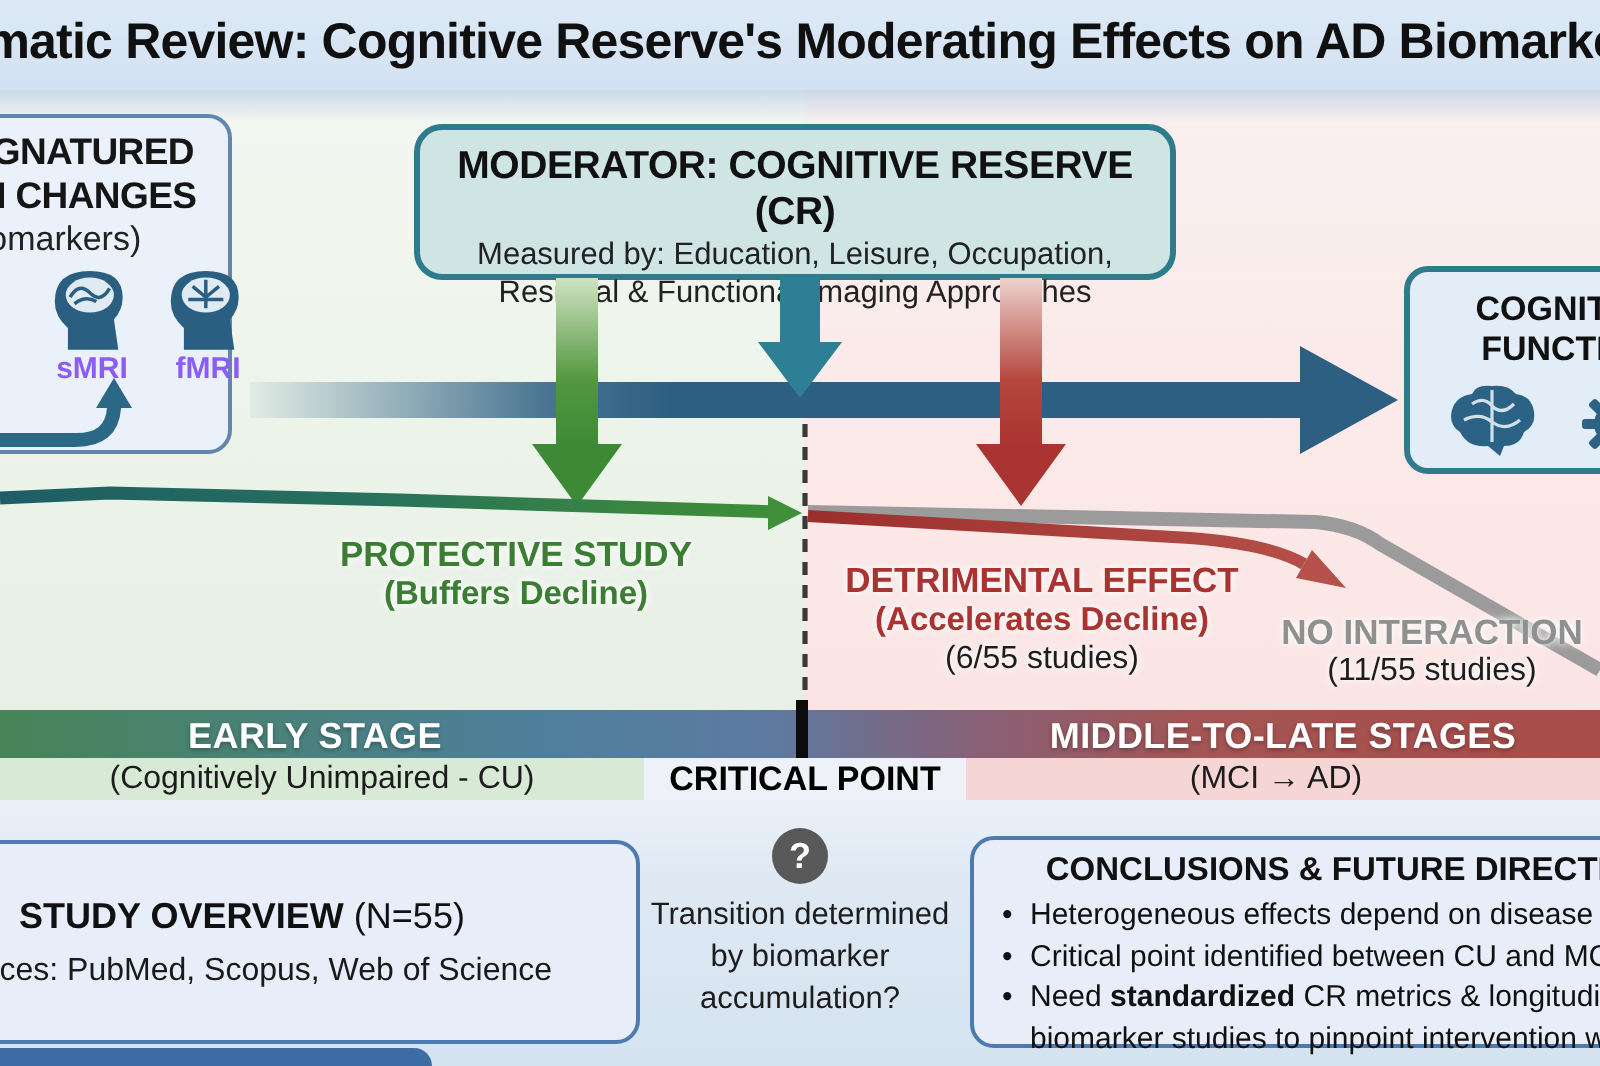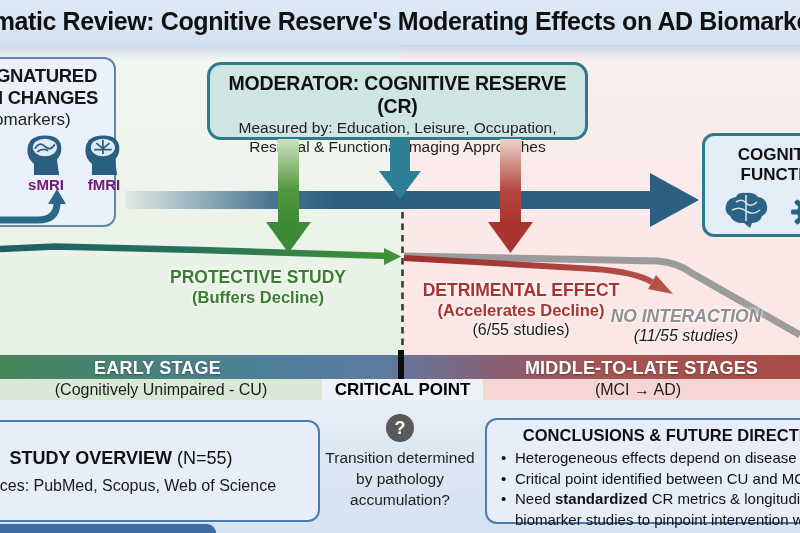--- a/index.html
+++ b/index.html
@@ -25,21 +25,21 @@
   .sub-critical{left:322px;width:161px;background:#eef1f7;}
   .sub-late{left:483px;width:317px;background:#f6d6d5;}
   .sub-label{top:379px;height:21px;text-align:center;font-size:16px;color:#1c1c1c;white-space:nowrap;line-height:21px;}
   .critical-label{font-weight:bold;font-size:17px;color:#000;}
   
   .panel{border-radius:12px;box-sizing:border-box;}
   .biomarker-box{left:-72px;top:57px;width:188px;height:170px;background:#eaf1fb;border:2.5px solid #6286ac;text-align:center;}
   .biomarker-box .l1{margin-top:6px;font-weight:bold;font-size:18.5px;letter-spacing:-.3px;color:#151515;}
   .biomarker-box .l2{font-weight:bold;font-size:18.5px;letter-spacing:-.3px;color:#151515;}
   .biomarker-box .l3{font-size:17px;color:#222;margin-top:1px;}
-  .mri-label{position:absolute;width:60px;text-align:center;font-size:15px;font-weight:bold;color:#701a75;}
+  .mri-label{position:absolute;width:60px;text-align:center;font-size:15px;font-weight:bold;color:#8b5cf6;}
   .moderator-box{left:207px;top:62px;width:381px;height:78px;background:#cfe5e3;border:3px solid #2e7b8c;border-radius:14px;text-align:center;}
   .moderator-box .t{margin-top:7px;font-weight:bold;font-size:19.5px;letter-spacing:-.2px;color:#111;}
   .moderator-box .m{font-size:15.5px;line-height:19px;color:#222;}
   .outcome-box{left:702px;top:133px;width:165px;height:104px;background:#e3edf8;border:3px solid #2f7b8c;text-align:center;}
   .outcome-box .t{font-weight:bold;font-size:17px;line-height:20px;color:#111;}
   .outcome-box .t.first{margin-top:9px;}
   .study-box{left:-78px;top:420px;width:398px;height:102px;background:#e7eefa;border:2.5px solid #4d7ab0;text-align:center;}
   .study-box .t{margin-top:26px;font-size:18px;color:#111;}
   .study-box .t b{font-weight:bold;}
   .study-box .s{margin-top:8px;font-size:16px;color:#1a1a1a;white-space:nowrap;}
@@ -48,21 +48,21 @@
   .conclusions-box .bullets{margin:3px 0 0 14px;font-size:15px;line-height:20.5px;color:#111;}
   .conclusions-box .b-row{white-space:nowrap;}
   .conclusions-box .dot{display:inline-block;width:14px;}
   .conclusions-box .cont{padding-left:14px;}
   
   .fx{text-align:center;text-shadow:0 0 3px rgba(255,255,255,.95),0 0 6px rgba(255,255,255,.8);white-space:nowrap;}
   .fx-protective{left:130px;top:267px;width:256px;}
   .fx-protective .t1,.fx-protective .t2{color:#3a7d33;font-weight:bold;}
   .fx-detrimental{left:393px;top:280px;width:256px;}
   .fx-detrimental .t1,.fx-detrimental .t2{color:#a93330;font-weight:bold;}
-  .fx-none{left:607px;top:306px;width:158px;font-style:italic;}
+  .fx-none{left:637px;top:306px;width:158px;}
   .fx-none .t1{color:#8f9090;font-weight:bold;}
   .fx .t1{font-size:17.5px;line-height:20px;}
   .fx .t2{font-size:16.5px;line-height:20px;}
   .fx .t3{font-size:16px;line-height:20px;color:#1d1d1d;font-weight:normal;}
   
   .q-circle{left:386px;top:414px;width:28px;height:28px;border-radius:50%;background:#595959;color:#fff;font-weight:bold;font-size:18px;text-align:center;line-height:28px;}
   .transition{left:310px;top:447px;width:180px;text-align:center;font-size:15.5px;line-height:21px;color:#1d1d1d;}
   .bottom-strip{left:0;top:524px;width:216px;height:9px;background:#3e6da6;border-top-right-radius:10px;}
   svg.overlay{position:absolute;left:0;top:0;pointer-events:none;}
 </style>
@@ -217,21 +217,21 @@
   </div>
 
   <div class="abs panel study-box">
     <div class="t"><b>STUDY OVERVIEW</b><span> (N=55)</span></div>
     <div class="s">Sources: PubMed, Scopus, Web of Science</div>
   </div>
 
   <div class="abs q-circle">?</div>
   <div class="abs transition">
     <div>Transition determined</div>
-    <div>by pathology</div>
+    <div>by biomarker</div>
     <div>accumulation?</div>
   </div>
 
   <div class="abs panel conclusions-box">
     <div class="t">CONCLUSIONS &amp; FUTURE DIRECTIONS</div>
     <div class="bullets">
       <div class="b-row"><span class="dot">•</span><span>Heterogeneous effects depend on disease stage</span></div>
       <div class="b-row"><span class="dot">•</span><span>Critical point identified between CU and MCI</span></div>
       <div class="b-row"><span class="dot">•</span><span>Need </span><b>standardized</b><span> CR metrics &amp; longitudinal</span></div>
       <div class="b-row cont">biomarker studies to pinpoint intervention windows</div>

